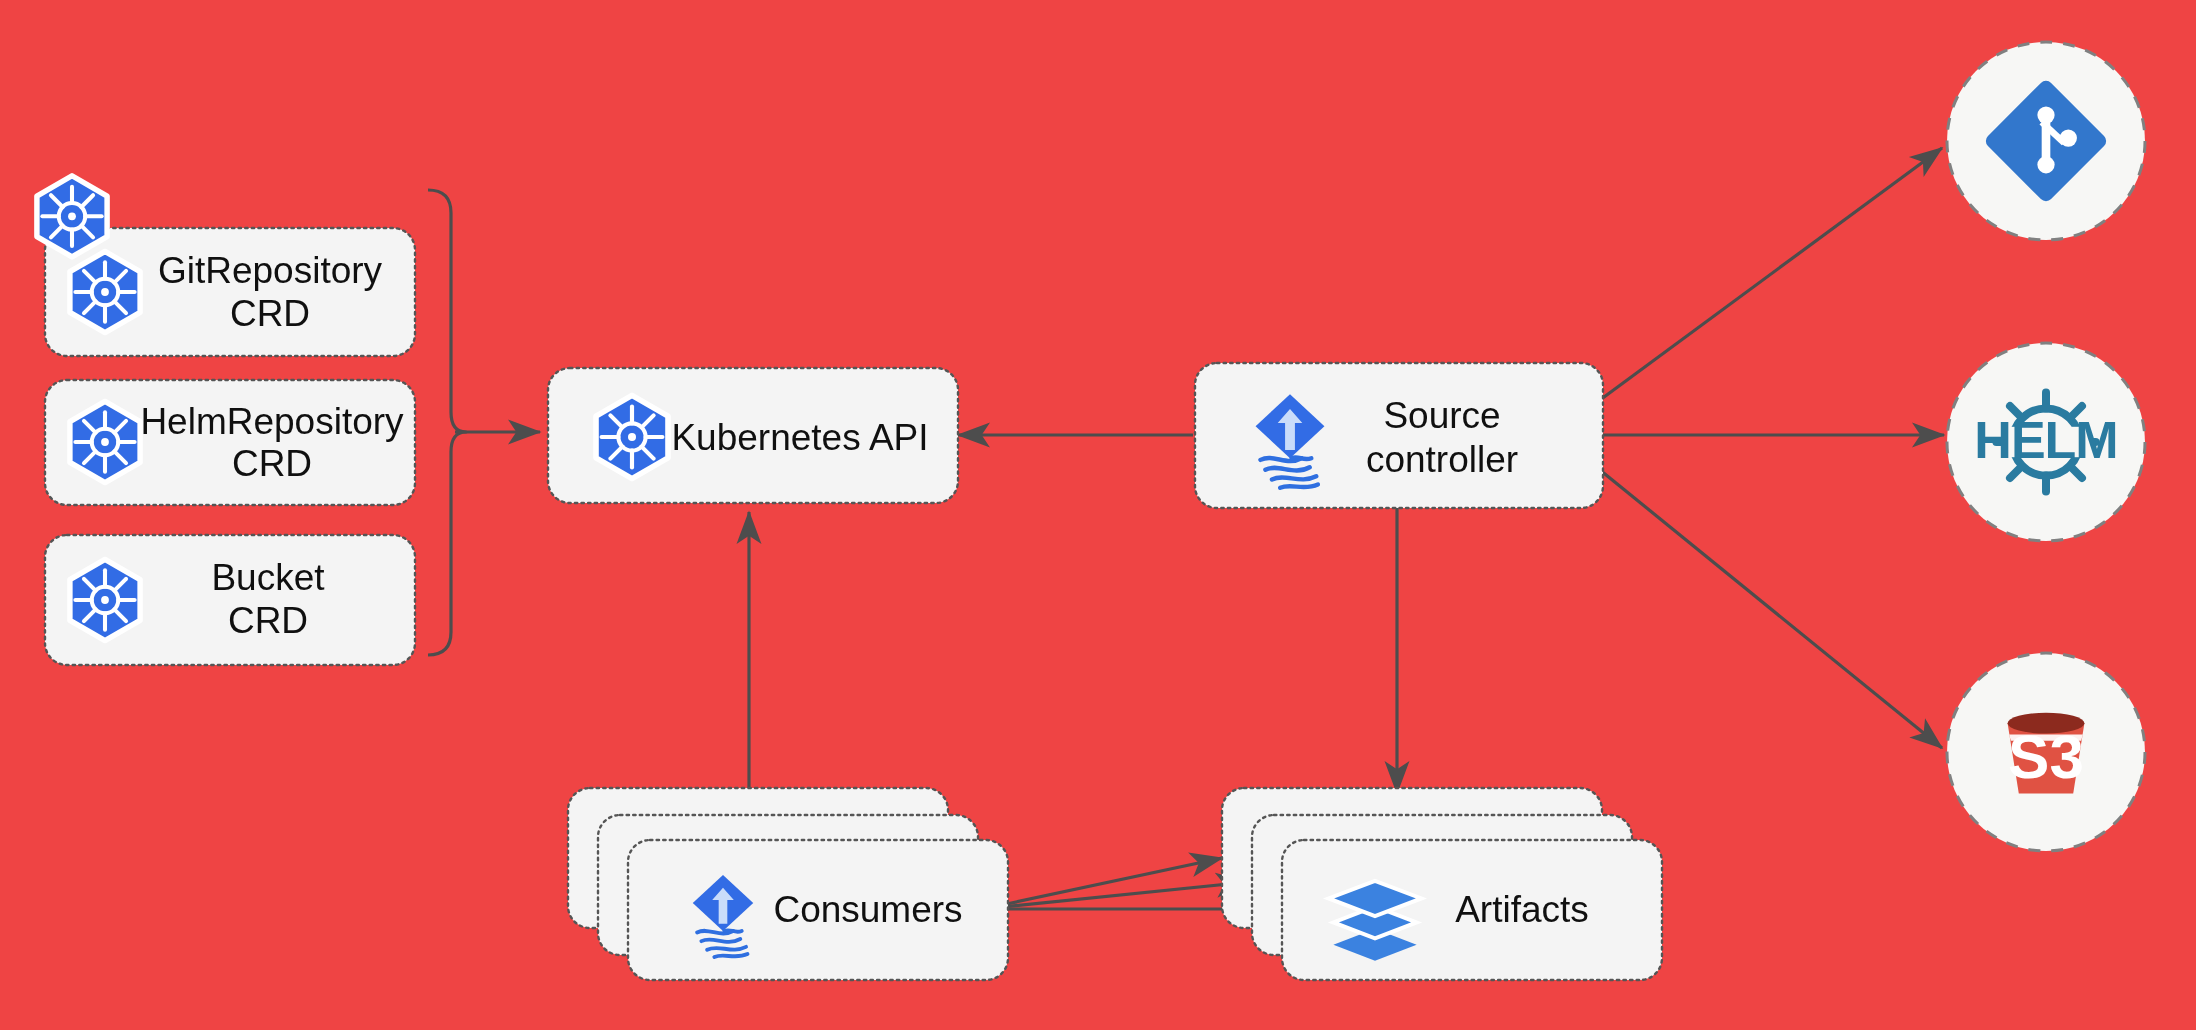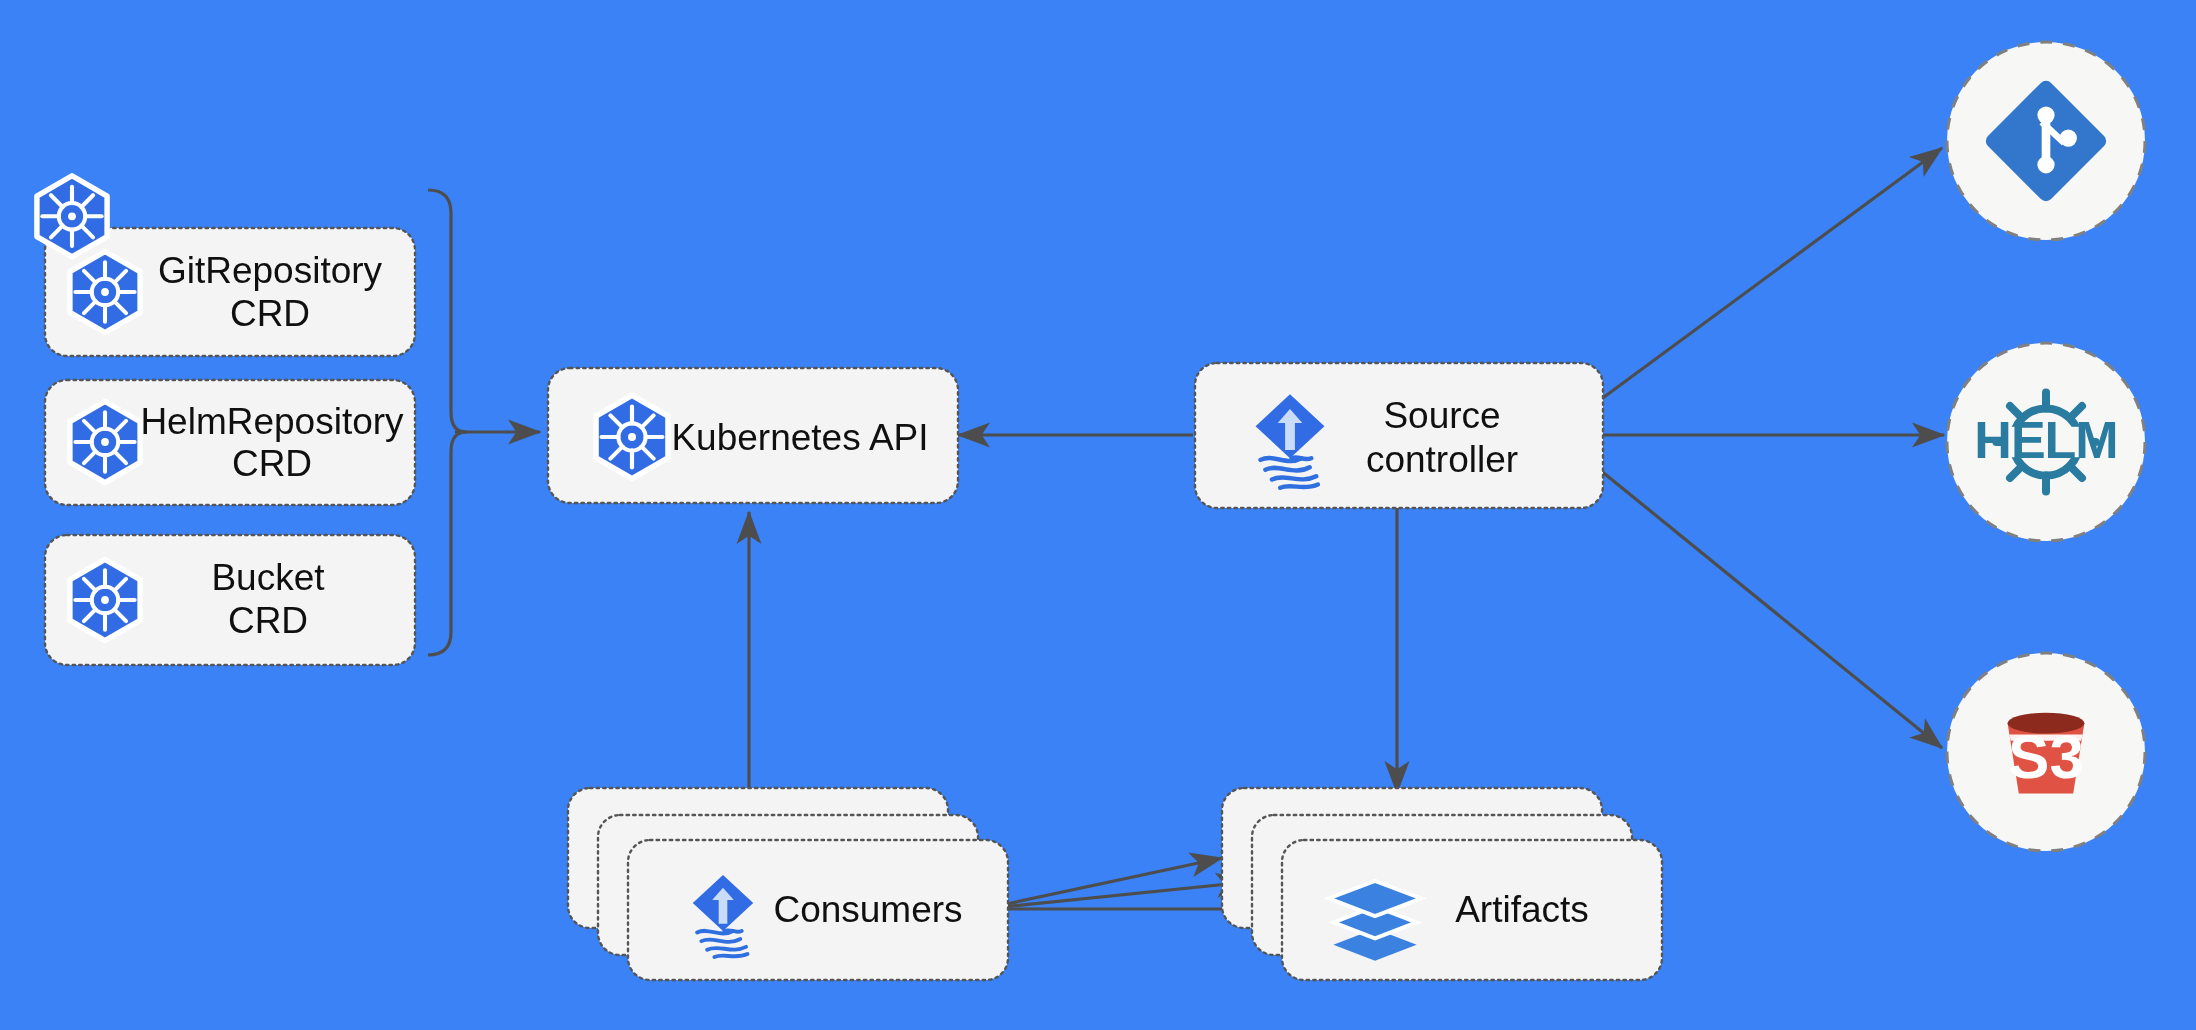--- a/index.html
+++ b/index.html
@@ -7,21 +7,21 @@
     padding: 0;
     background: #ffffff;
   }
   body {
     font-family: "Liberation Sans", sans-serif;
   }
   #diagram-root {
     position: relative;
     width: 2196px;
     height: 1030px;
-    background: #3b82f6;
+    background: #ef4444;
     overflow: hidden;
   }
   svg.canvas {
     position: absolute;
     left: 0;
     top: 0;
     width: 2196px;
     height: 1030px;
   }
   .node-label {

